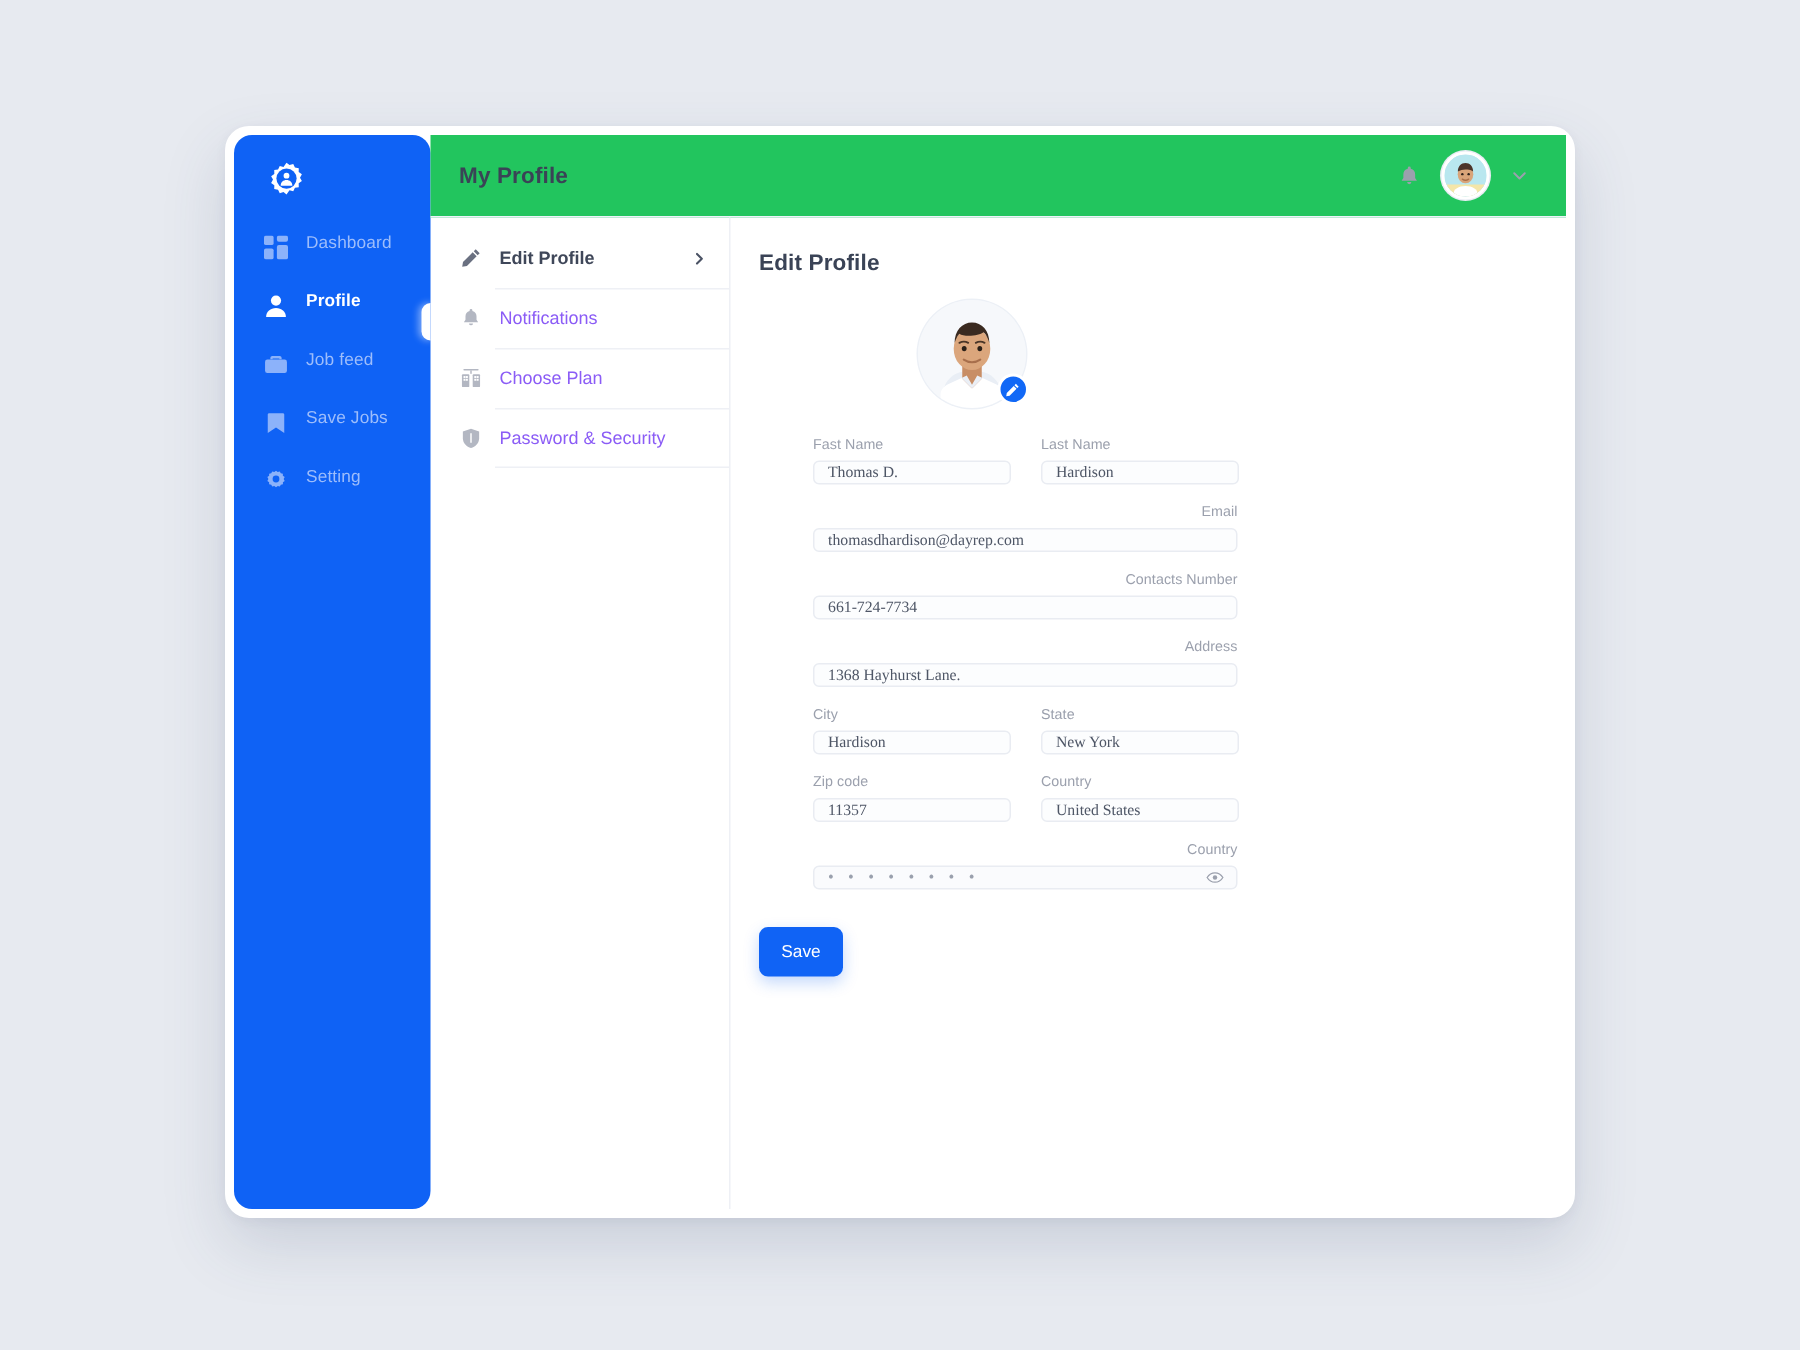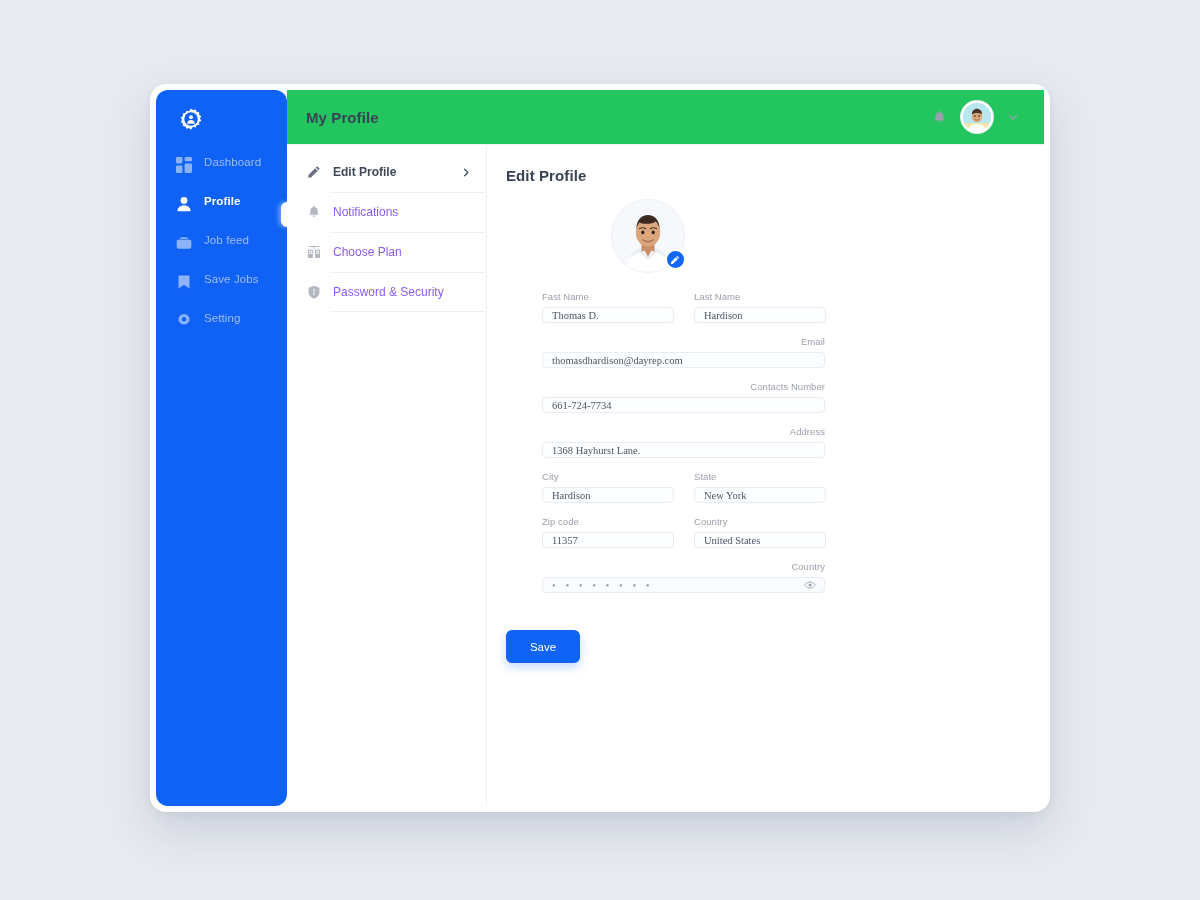--- a/index.html
+++ b/index.html
@@ -321,22 +321,22 @@
   }
   .eye {
     position: absolute;
     right: 8px;
     top: 50%;
     transform: translateY(-50%);
     cursor: pointer;
     display: flex;
   }
   .save-btn {
-    margin-top: 24px;
-    width: 74px;
+    margin-top: 12px;
+    width: 56px;
     height: 33px;
     background: #1063f5;
     border: none;
     border-radius: 6px;
     color: #fff;
     font-size: 11.5px;
     font-family: "Liberation Sans", sans-serif;
     cursor: pointer;
     box-shadow: 0 4px 10px rgba(16,99,245,0.25);
   }

